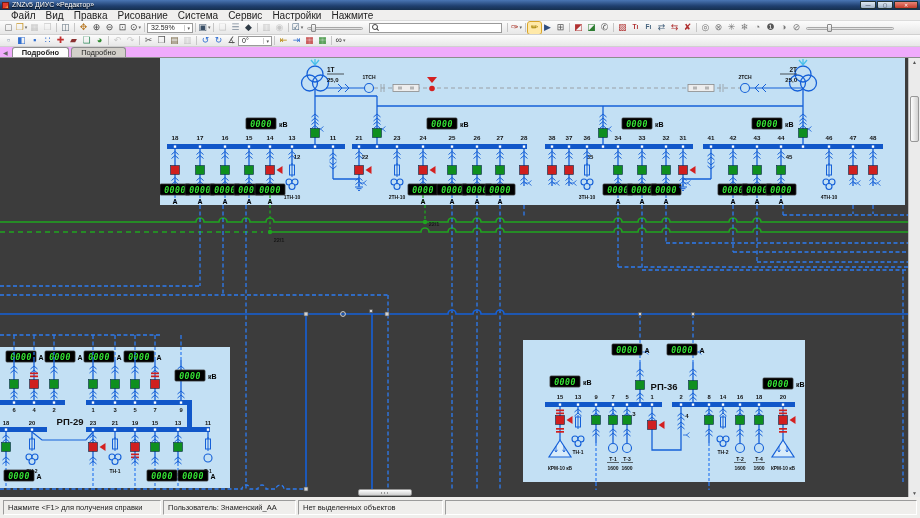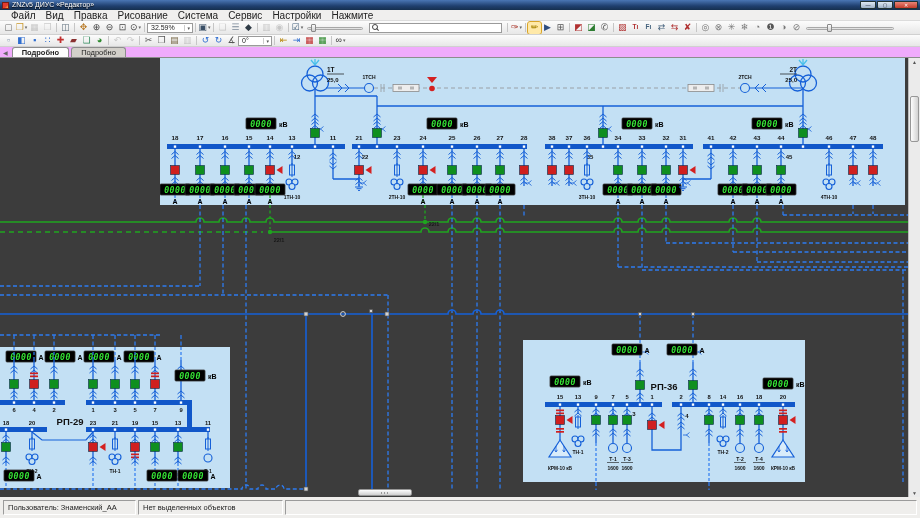--- a/index.html
+++ b/index.html
@@ -1282,16 +1282,17 @@
   </div>
   <div class="vsb">
     <div class="arr up">▲</div>
     <div class="vthumb"></div>
     <div class="arr dn">▼</div>
   </div>
   <div class="hthumb"></div>
 </div>
 
 <div id="statusbar">
+  <div class="sfield" style="width:158px">Нажмите &lt;F1&gt; для получения справки</div>
   <div class="sfield" style="width:133px">Пользователь: Знаменский_АА</div>
   <div class="sfield" style="width:145px">Нет выделенных объектов</div>
   <div class="sfield" style="flex:1"></div>
 </div>
 
 </body></html>

